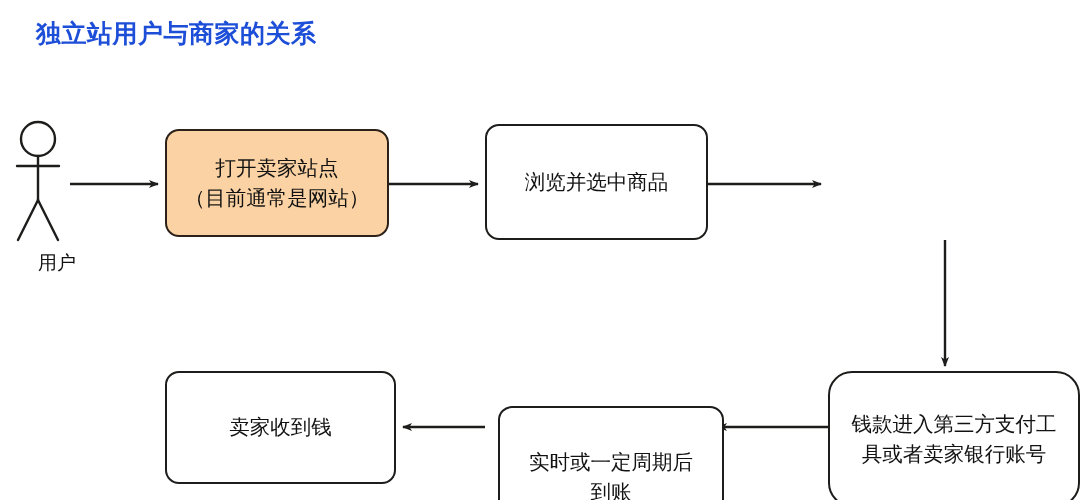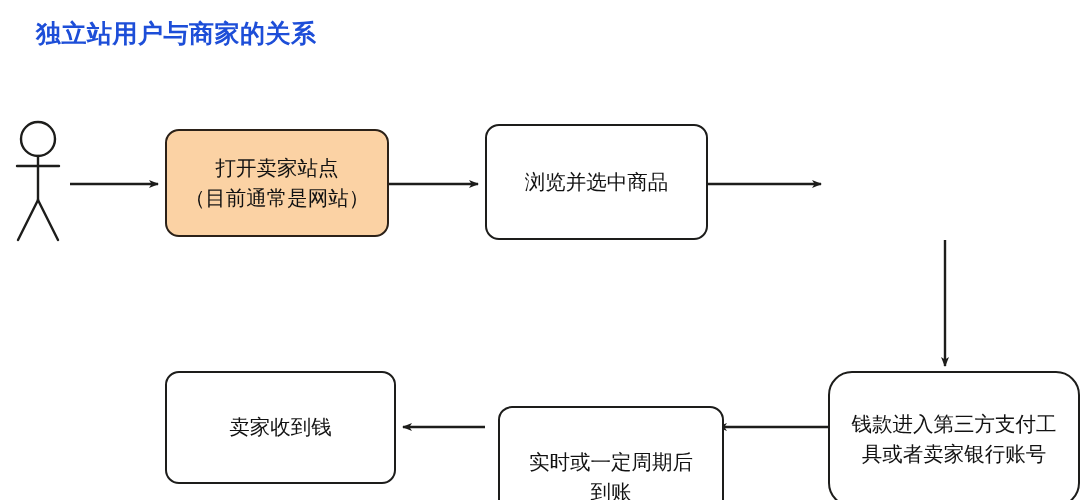--- a/index.html
+++ b/index.html
@@ -128,20 +128,21 @@
 
     <g>
       <line x1="828" y1="427" x2="718" y2="427" stroke="#1d1d1b" stroke-width="2.4" marker-end="url(#arrowhead)"></line>
     </g>
 
     <g>
       <line x1="485" y1="427" x2="403" y2="427" stroke="#1d1d1b" stroke-width="2.4" marker-end="url(#arrowhead)"></line>
     </g>
   </svg>
 
+  <div class="actor-label">用户</div>
 
   <div class="node accent" id="node-open-site">
     <span class="node-text">打开卖家站点
 （目前通常是网站）</span>
   </div>
 
   <div class="node" id="node-browse">
     <span class="node-text">浏览并选中商品</span>
   </div>
 

